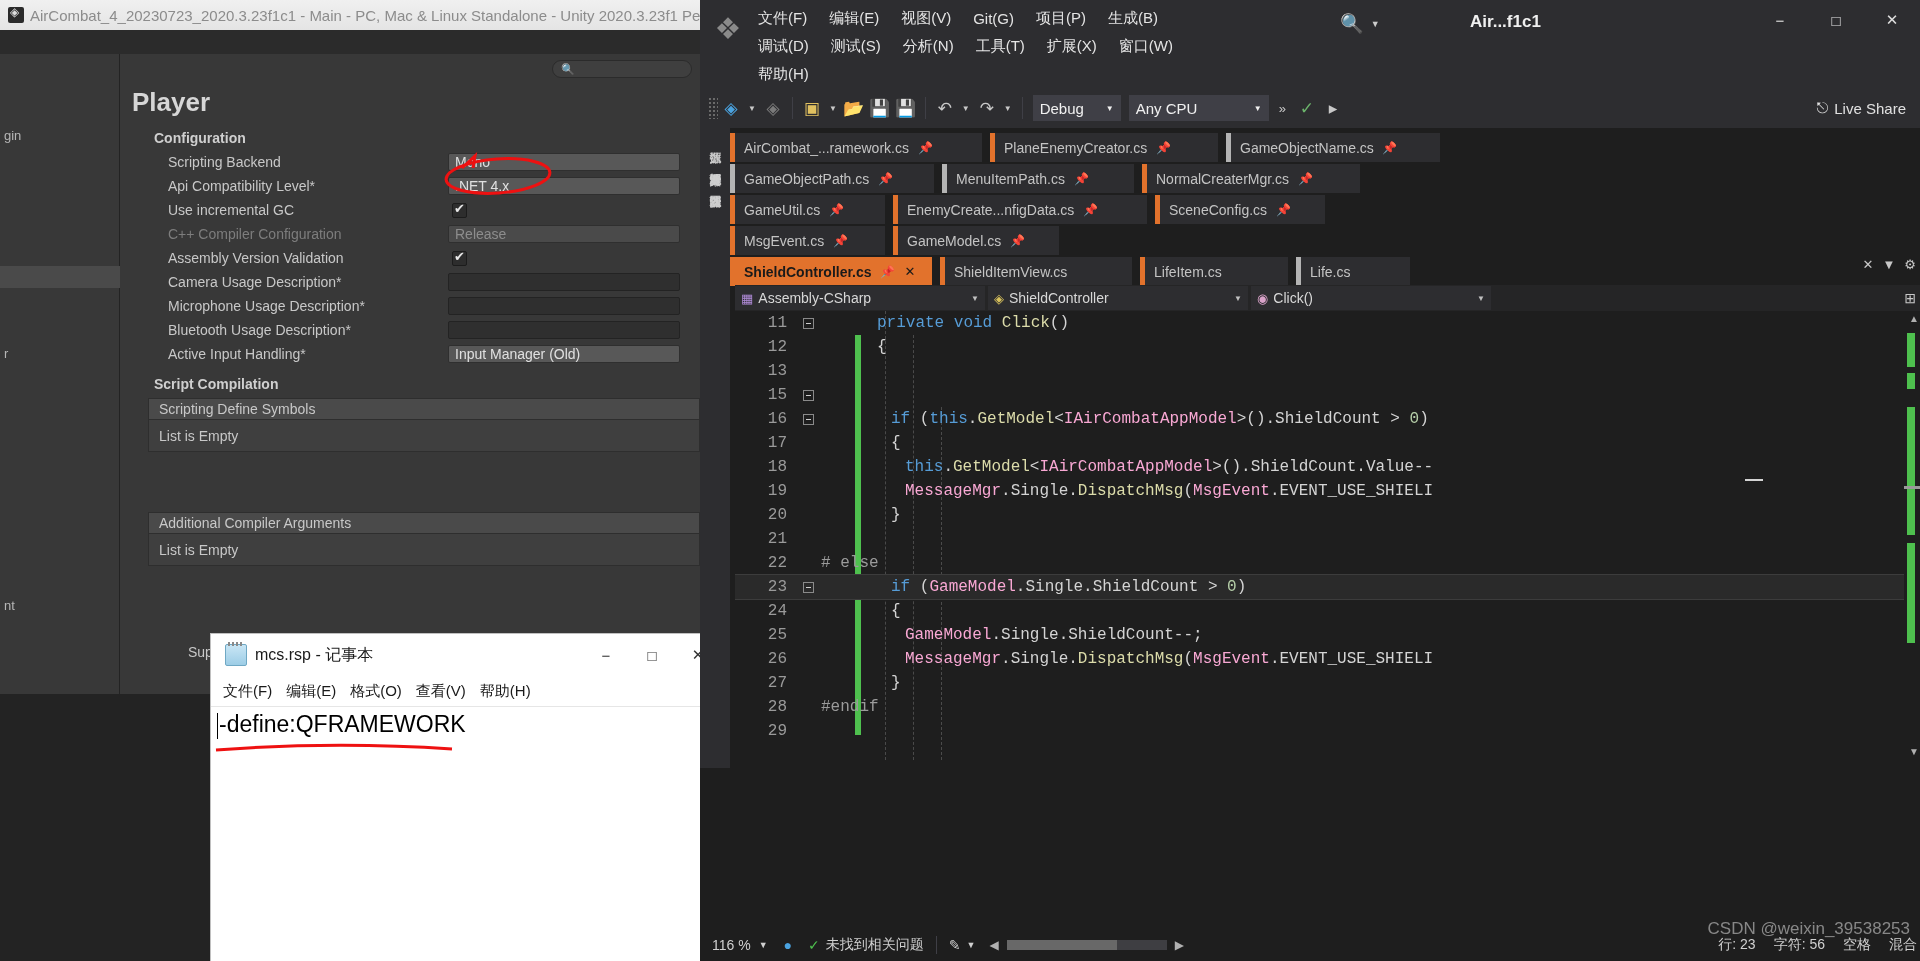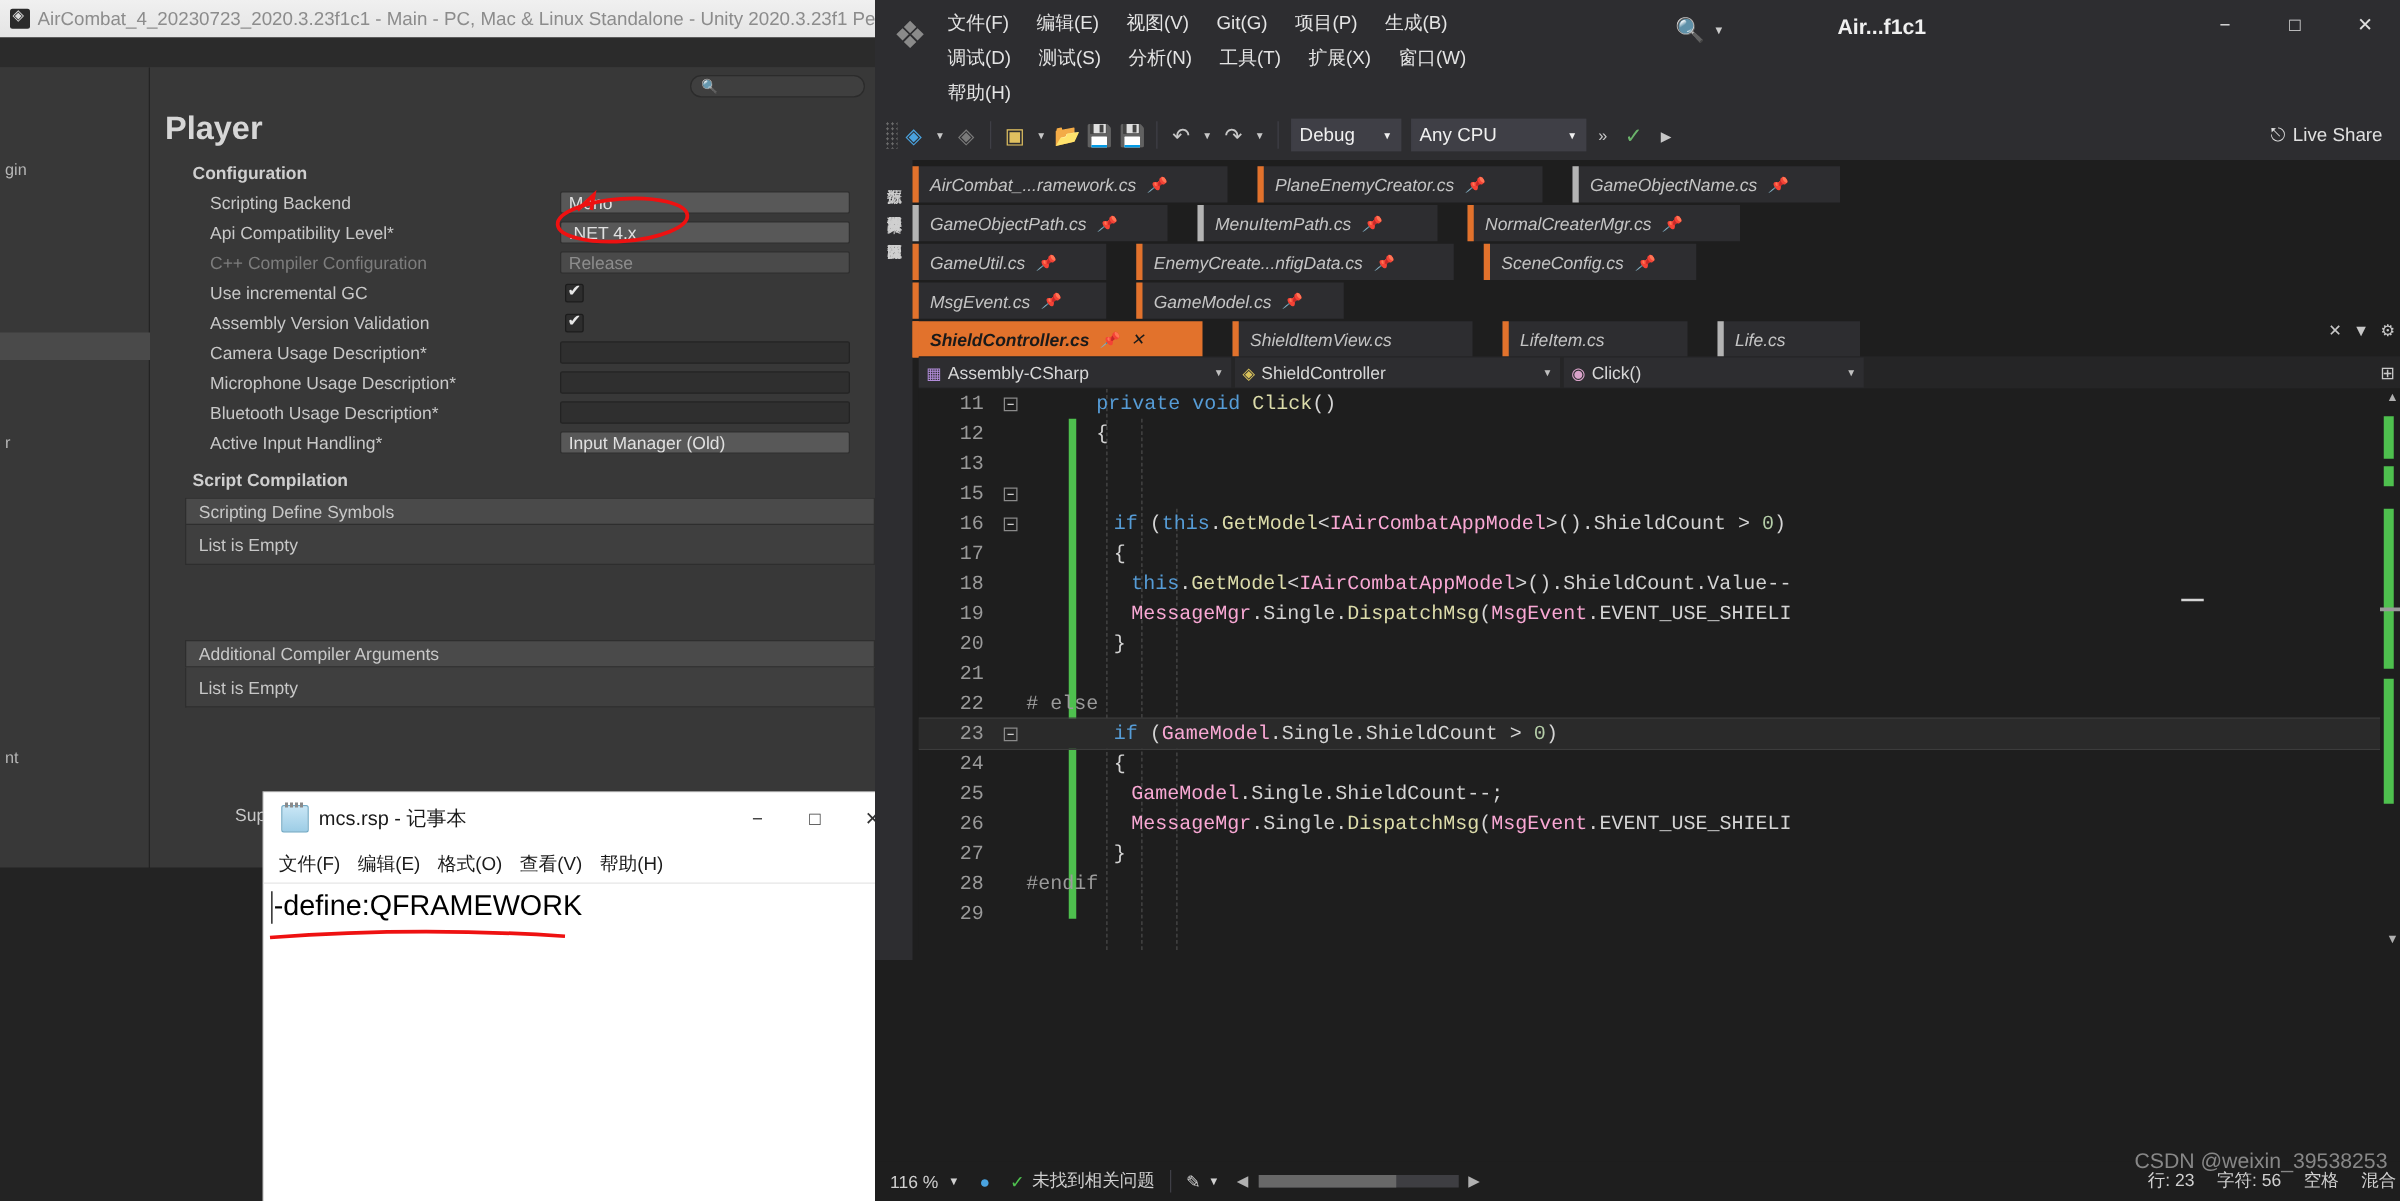--- a/index.html
+++ b/index.html
@@ -109,22 +109,22 @@
     color: #e0e0e0; font-size: 15px; }
 
   
   #vs-sidetabs { position: absolute; left: 0; top: 128px; width: 30px; height: 640px; background: #2d2d30; }
   .side-tab { writing-mode: vertical-rl; font-size: 12px; color: #d0d0d0; padding: 8px 0;
     margin: 6px auto; text-align: center; white-space: nowrap; }
 
   
   #vs-tabs { position: absolute; left: 30px; top: 133px; width: 1190px; height: 148px; }
   .tabrow { display: flex; height: 30px; margin-bottom: 1px; }
-  .vtab { height: 29px; display: flex; align-items: center; background: #2d2d30; margin-right: 24px;
-    padding: 0 10px 0 0; position: relative; font-style: italic; }
+  .vtab { height: 29px; display: flex; align-items: center; background: #2d2d30; margin-right: 8px;
+    padding: 0 10px 0 0; position: relative; }
   .vtab .edge { width: 5px; height: 29px; margin-right: 9px; }
   .vtab .tname { font-size: 14px; color: #c4c4c4; white-space: nowrap; }
   .vtab .pin { font-size: 12px; color: #b0b0b0; margin-left: 9px; }
   .vtab.active { background: #e2722c; }
   .vtab.active .tname { color: #1a1a1a; font-weight: bold; }
   .vtab.active .pin, .vtab.active .xclose { color: #1a1a1a; }
   .vtab .xclose { font-size: 13px; margin-left: 9px; color: #c0c0c0; }
   #tabrow-ctrls { position: absolute; right: 4px; top: 124px; display: flex; gap: 9px; align-items: center; }
   #tabrow-ctrls span { font-size: 13px; color: #c8c8c8; }
 
@@ -207,27 +207,27 @@
         <div class="sect-head">Configuration</div>
 
         <div class="prow">
           <div class="plabel">Scripting Backend</div>
           <div class="pval-drop">Mono</div>
         </div>
         <div class="prow">
           <div class="plabel">Api Compatibility Level*</div>
           <div class="pval-drop">.NET 4.x</div>
         </div>
+        <div class="prow">
+          <div class="plabel">Use incremental GC</div>
+          <div class="pcheck"></div>
+        </div>
         <div class="prow dim">
           <div class="plabel">C++ Compiler Configuration</div>
           <div class="pval-drop dim">Release</div>
-        </div>
-        <div class="prow">
-          <div class="plabel">Use incremental GC</div>
-          <div class="pcheck"></div>
         </div>
         <div class="prow">
           <div class="plabel">Assembly Version Validation</div>
           <div class="pcheck"></div>
         </div>
         <div class="prow">
           <div class="plabel">Camera Usage Description*</div>
           <div class="pval-text"></div>
         </div>
         <div class="prow">
@@ -435,21 +435,21 @@
         <div class="pin">📌</div>
       </div>
       <div class="vtab" style="width:166px">
         <div class="edge" style="background:#e2722c"></div>
         <div class="tname">GameModel.cs</div>
         <div class="pin">📌</div>
       </div>
     </div>
 
     <div class="tabrow">
-      <div class="vtab active" style="width:232px">
+      <div class="vtab active" style="width:202px">
         <div class="edge" style="background:#e2722c"></div>
         <div class="tname">ShieldController.cs</div>
         <div class="pin">📌</div>
         <div class="xclose">✕</div>
       </div>
       <div class="vtab" style="width:192px">
         <div class="edge" style="background:#e2722c"></div>
         <div class="tname">ShieldItemView.cs</div>
       </div>
       <div class="vtab" style="width:148px">

